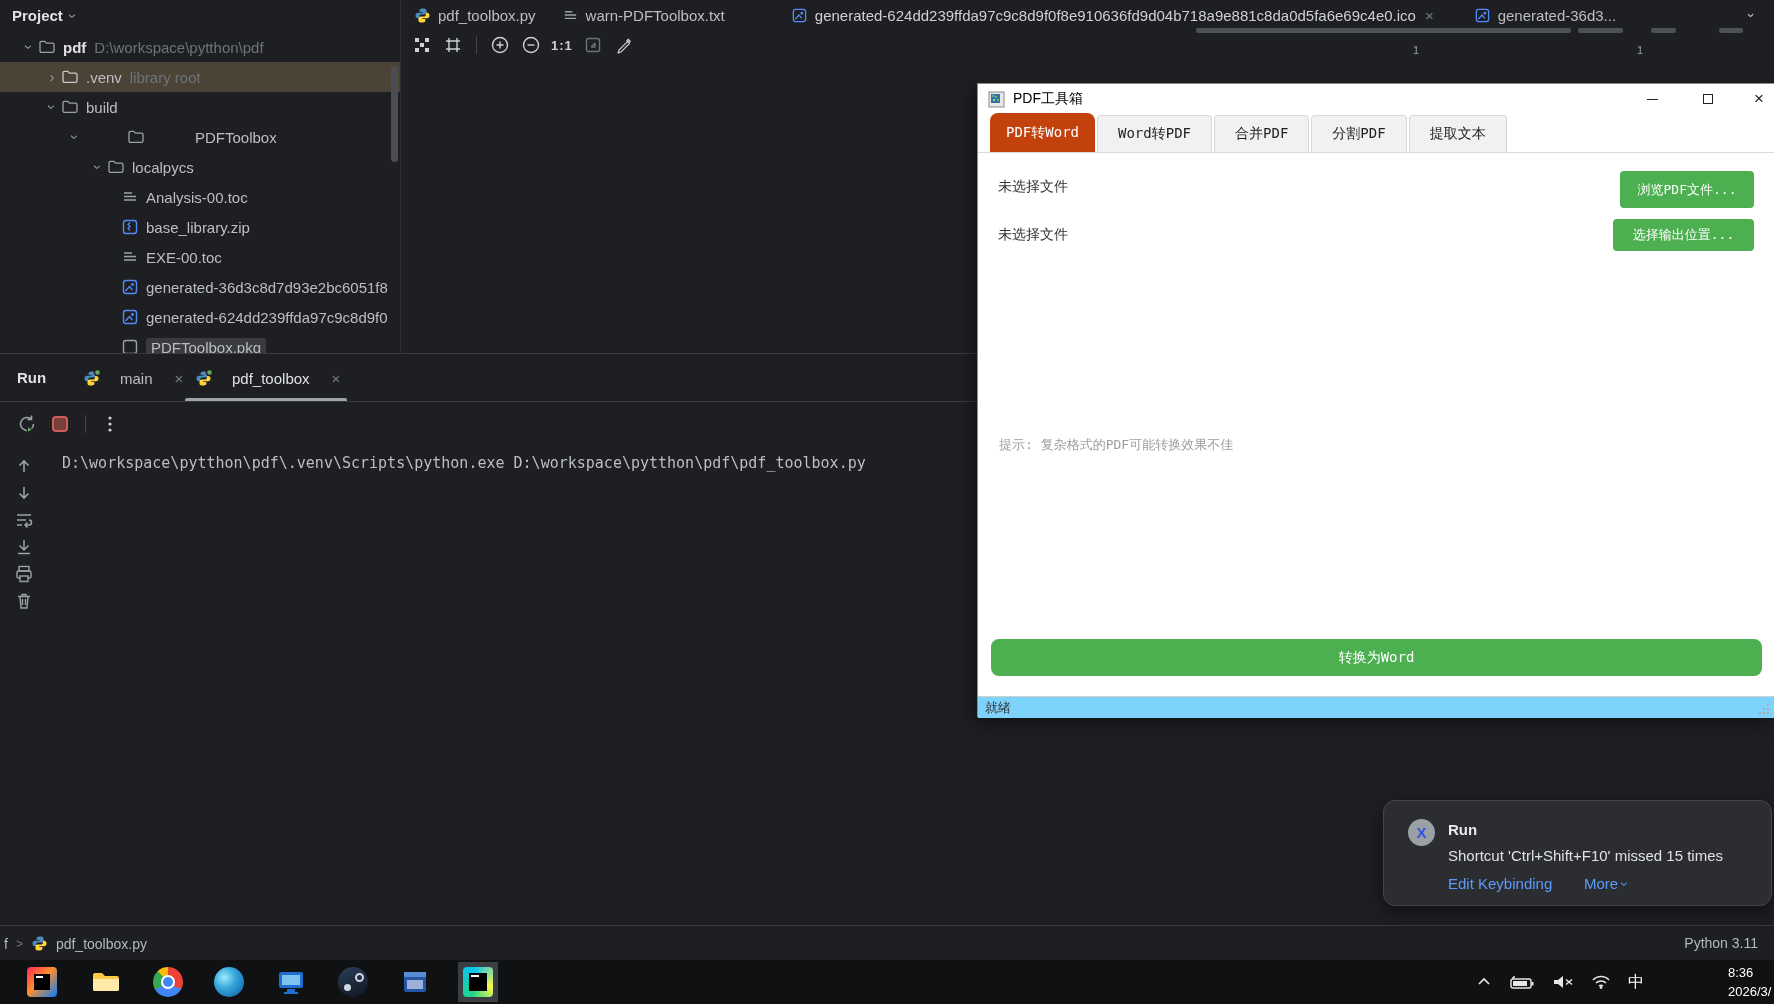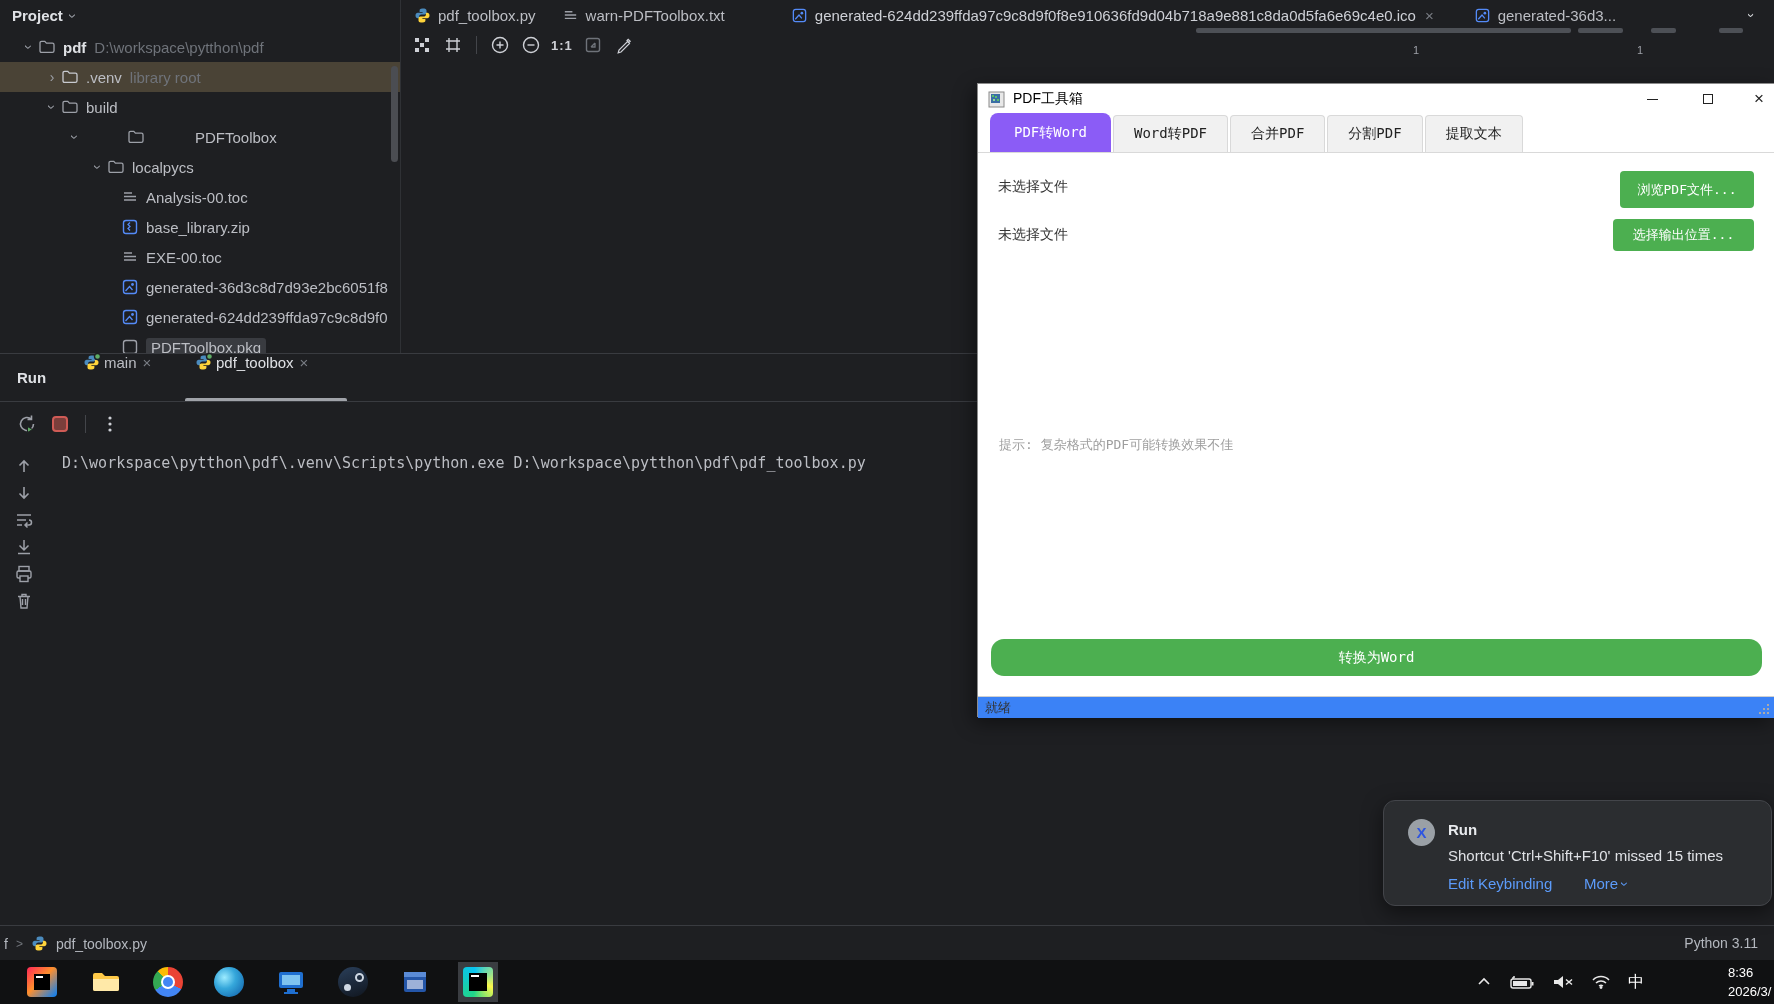--- a/index.html
+++ b/index.html
@@ -34,21 +34,21 @@
   #img-toolbar { position:absolute; left:0; top:28px; height:34px; display:flex; align-items:center; gap:9px; padding-left:10px; color:#ced0d6; }
   #img-toolbar .tbtn { width:22px; height:22px; display:flex; align-items:center; justify-content:center; cursor:pointer; }
   .tb-divider { width:1px; height:18px; background:#43454a; margin:0 3px; }
   #zoom-level { font-size:13px; font-weight:bold; color:#ced0d6; letter-spacing:1px; }
   .artifact-one { position:absolute; color:#9da0a8; font-size:11px; }
   .artifact-chev { position:absolute; color:#d6d8dc; font-size:13px; transform:rotate(90deg); }
 
   #run-panel { left:0; top:353px; width:977px; height:572px; background:#1e1f22; border-top:1px solid #393b40; z-index:2; }
   #run-tabs { position:absolute; left:0; top:0; width:100%; height:48px; border-bottom:1px solid #393b40; }
   #run-title { position:absolute; left:17px; top:0; height:48px; line-height:48px; color:#dfe1e5; font-weight:bold; font-size:15px; }
-  .rtab { position:absolute; top:0; height:48px; display:flex; align-items:flex-start; gap:4px; font-size:15px; color:#bcbec4; cursor:pointer; }
+  .rtab { position:absolute; top:0; height:48px; display:flex; align-items:center; gap:20px; font-size:15px; color:#bcbec4; cursor:pointer; }
   .rtab .eicon { width:17px; height:17px; position:relative; }
   .rtab-active { color:#dfe1e5; }
   #rtab-underline { position:absolute; left:185px; bottom:0; width:162px; height:3px; background:#a0a3a9; border-radius:2px 2px 0 0; }
   #run-toolbar { position:absolute; left:0; top:49px; height:42px; display:flex; align-items:center; gap:12px; padding-left:16px; }
   #console-gutter { position:absolute; left:0; top:95px; width:48px; }
   .gut-ic { width:20px; height:20px; margin:7px 0 7px 14px; cursor:pointer; }
   #console-text { position:absolute; left:62px; top:100px; font-family:"DejaVu Sans Mono", monospace; font-size:15px; color:#bcbec4; white-space:pre; }
 
   #ide-statusbar { left:0; top:925px; width:1774px; height:35px; background:#1e1f22; border-top:1px solid #393b40; z-index:3; font-size:14px; color:#b4b8bf; }
   #crumbs { position:absolute; left:4px; top:0; height:35px; display:flex; align-items:center; gap:8px; }
@@ -59,26 +59,26 @@
   #toolbox { left:977px; top:83px; width:797px; height:634px; background:#ffffff; border:1px solid #8b8b8b; border-right:none; z-index:5; box-shadow:-4px 6px 18px rgba(0,0,0,.45); font-family:"DejaVu Sans Mono", monospace; }
   #tb-titlebar { position:absolute; left:0; top:0; width:100%; height:30px; background:#ffffff; display:flex; align-items:center; font-family:"Liberation Sans", sans-serif; }
   #tb-appicon { width:17px; height:17px; margin:0 8px 0 10px; }
   #tb-title { font-size:14px; color:#000; }
   .wctl { position:absolute; top:0; width:46px; height:30px; display:flex; align-items:center; justify-content:center; cursor:pointer; color:#222; }
   #btn-min { right:99px; } #btn-max { right:43px; } #btn-close { right:-8px; font-size:17px; }
   .min-glyph { width:11px; height:1px; background:#222; }
   .max-glyph { width:10px; height:10px; border:1px solid #222; }
   #tb-tabstrip { position:absolute; left:0; top:30px; width:100%; height:39px; background:#fff; border-bottom:1px solid #d9d9d9; display:flex; align-items:flex-end; padding-left:12px; }
   .ttab { height:33px; padding:18px 20px; display:flex; align-items:center; font-size:14px; color:#222; background:#f1f1f1; border:1px solid #d9d9d9; border-bottom:none; border-radius:4px 4px 0 0; margin-right:2px; cursor:pointer; }
-  .ttab-active { height:39px; background:#8b5cf6; color:#fff; border:none; border-radius:8px 8px 0 0; padding:0 24px; }
+  .ttab-active { height:39px; background:#c2410c; color:#fff; border:none; border-radius:8px 8px 0 0; padding:0 16px; }
   .tb-label { position:absolute; font-size:14px; color:#333; }
   .tb-btn { position:absolute; background:#4caf50; color:#fff; border:none; border-radius:4px; font-size:13px; font-family:"DejaVu Sans Mono", monospace; cursor:pointer; text-align:center; }
   #tb-hint { position:absolute; left:21px; top:352px; font-size:13px; color:#9e9e9e; }
-  #tb-convert { left:13px; top:555px; width:771px; height:37px; font-size:14px; border-radius:13px; }
-  #tb-statusbar { position:absolute; left:0; top:612px; width:100%; height:22px; background:#3b82f6; border-top:1px solid #d0d0d0; }
+  #tb-convert { left:13px; top:555px; width:771px; height:37px; font-size:14px; border-radius:8px; }
+  #tb-statusbar { position:absolute; left:0; top:612px; width:100%; height:22px; background:#7dd3fc; border-top:1px solid #d0d0d0; }
   #tb-status { position:absolute; left:7px; top:2px; font-size:13px; color:#333; }
   #tb-grip { position:absolute; right:3px; bottom:2px; }
 
   
   #notification { left:1383px; top:800px; width:389px; height:106px; background:#2b2d30; border:1px solid #43454a; border-radius:12px; z-index:6; box-shadow:0 6px 20px rgba(0,0,0,.5); }
   #notif-icon { position:absolute; left:24px; top:18px; width:27px; height:27px; border-radius:50%; background:#9aa0a6; color:#2e55e0; font-weight:bold; font-size:15px; display:flex; align-items:center; justify-content:center; }
   #notif-title { position:absolute; left:64px; top:20px; font-size:15px; font-weight:bold; color:#e8eaed; }
   #notif-msg { position:absolute; left:64px; top:46px; font-size:15px; color:#dfe1e5; }
   .notif-link { position:absolute; top:74px; font-size:15px; color:#5c9bfa; cursor:pointer; }
   #notif-link1 { left:64px; } #notif-link2 { left:200px; }

